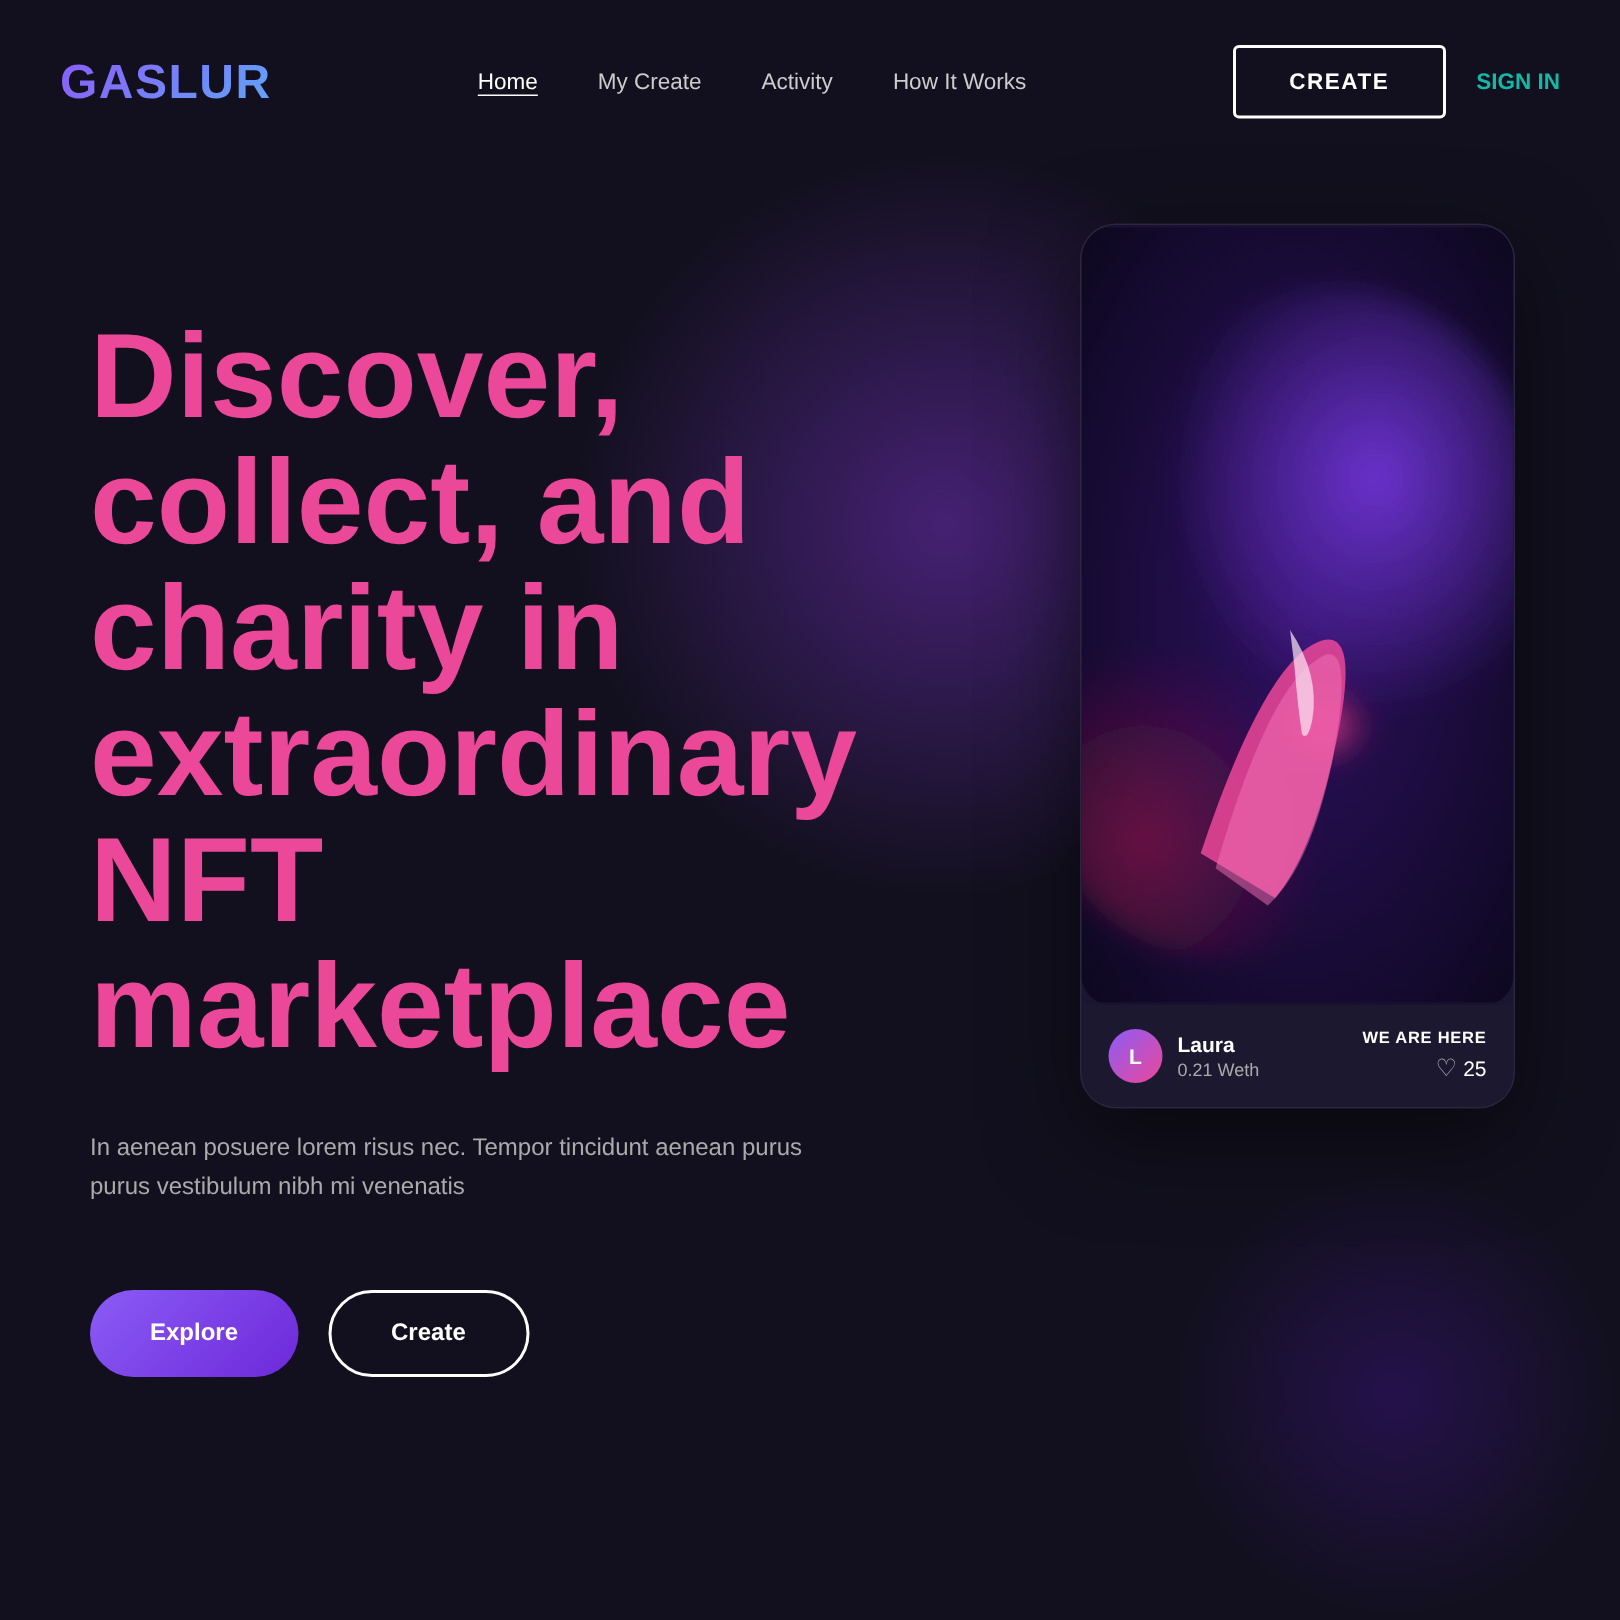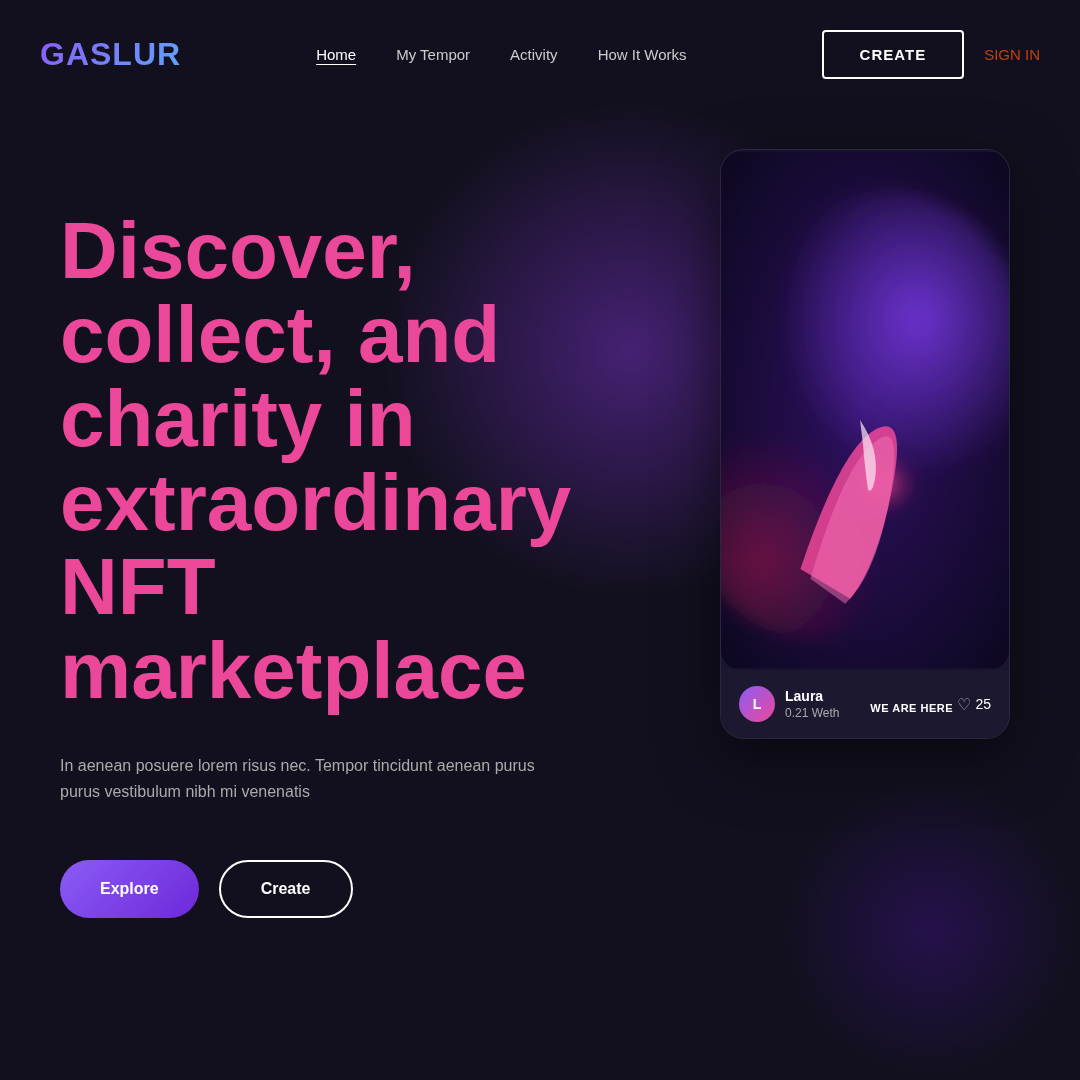--- a/index.html
+++ b/index.html
@@ -92,23 +92,23 @@
       font-size: 15px;
       font-weight: 700;
       letter-spacing: 1px;
       cursor: pointer;
       border-radius: 4px;
     }
 
     .btn-signin {
       background: transparent;
       border: none;
-      color: #c2410c;
+      color: #14b8a6;
       font-size: 15px;
-      font-weight: 400;
+      font-weight: 700;
       cursor: pointer;
     }
 
     
     main {
       position: relative;
       z-index: 5;
       display: flex;
       align-items: flex-start;
       padding: 60px 60px 0 60px;
@@ -228,21 +228,21 @@
     }
 
     .nft-price {
       font-size: 12px;
       color: #aaa;
       margin-top: 2px;
     }
 
     .nft-likes {
       display: flex;
-      flex-direction: row;
+      flex-direction: column;
       align-items: flex-end;
       gap: 4px;
     }
 
     .nft-label {
       font-size: 11px;
       font-weight: 700;
       color: #fff;
       letter-spacing: 0.5px;
     }
@@ -264,21 +264,21 @@
 <body>
 
 <div class="bg-glow-1"></div>
 <div class="bg-glow-2"></div>
 
 <header>
   <div class="logo">GASLUR</div>
 
   <nav>
     <span class="nav-link active">Home</span>
-    <span class="nav-link">My Tempor</span>
+    <span class="nav-link">My Create</span>
     <span class="nav-link">Activity</span>
     <span class="nav-link">How It Works</span>
   </nav>
 
   <div class="header-actions">
     <button class="btn-create-nav">CREATE</button>
     <button class="btn-signin">SIGN IN</button>
   </div>
 </header>
 

